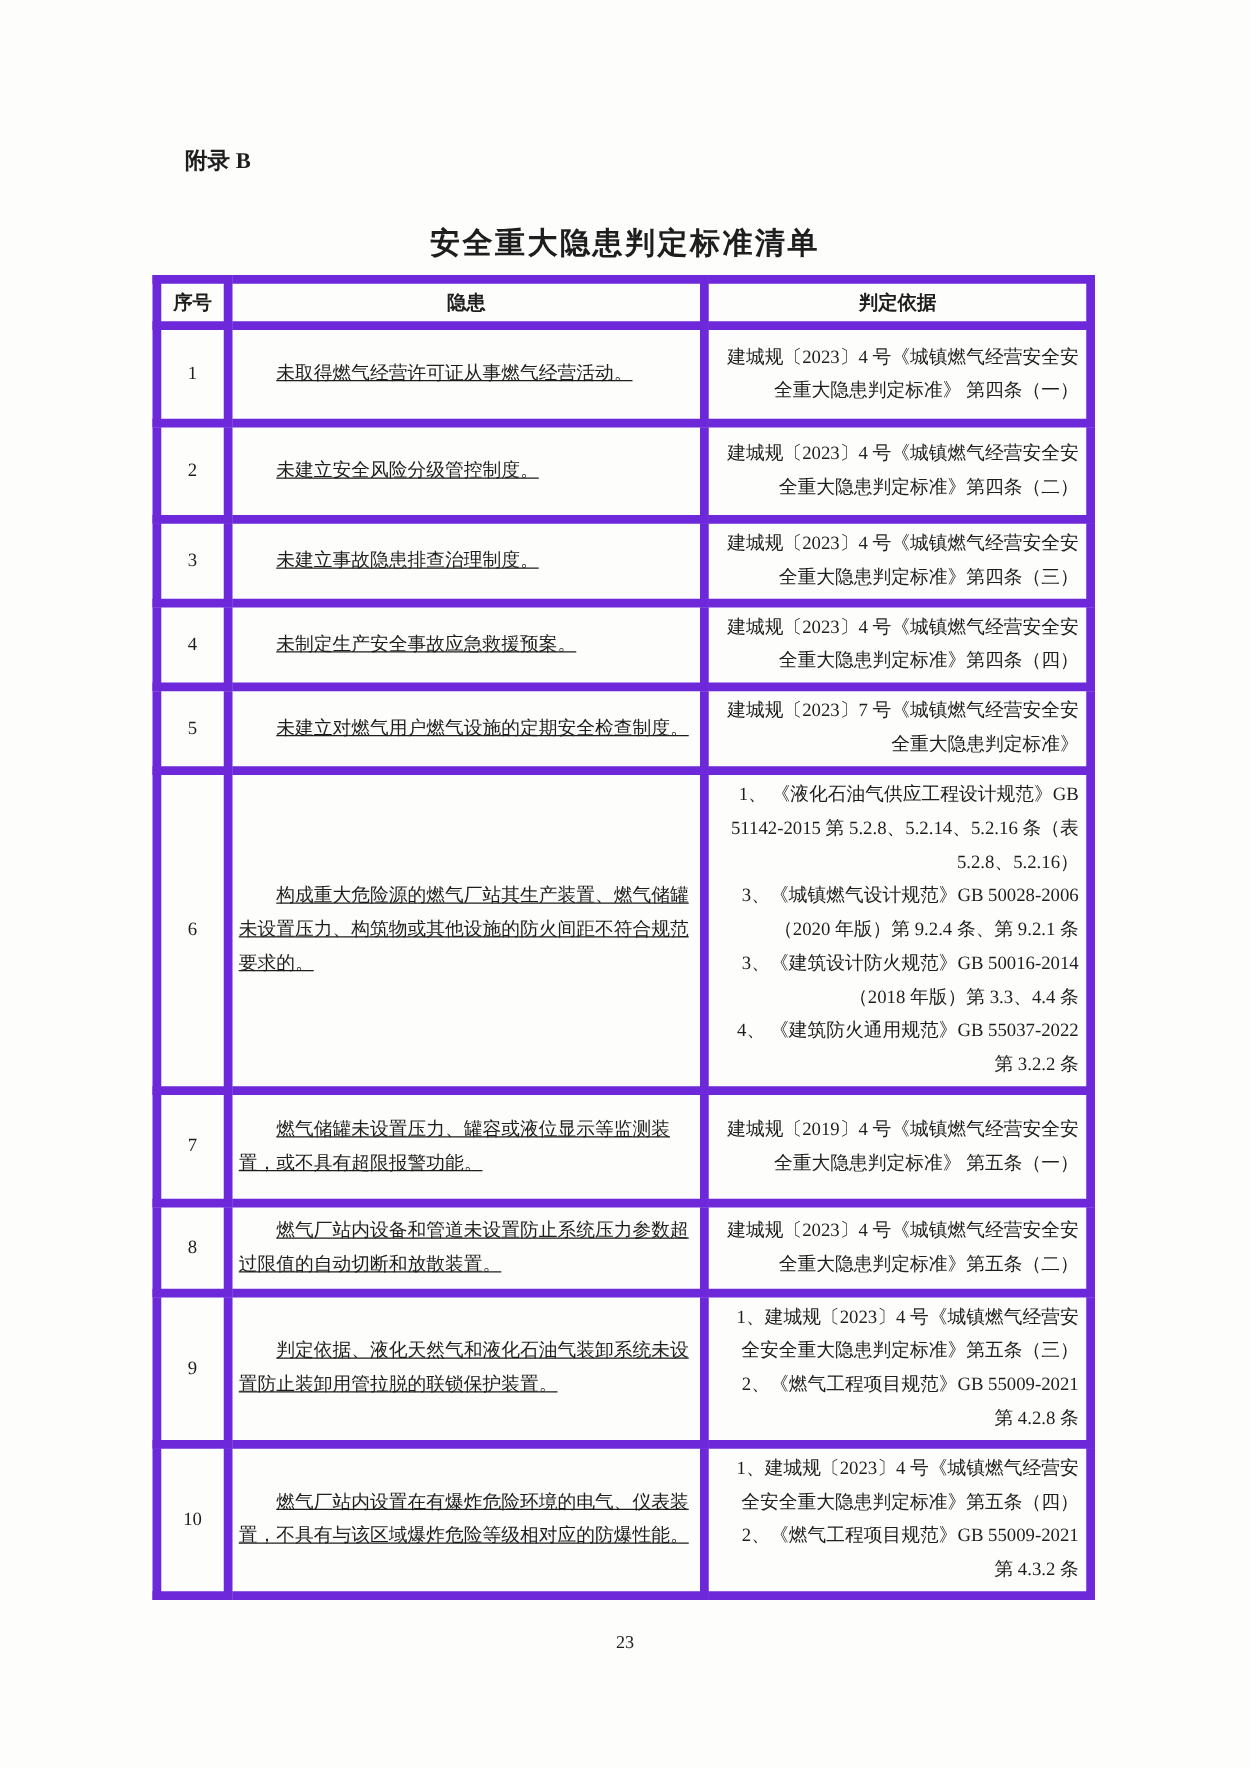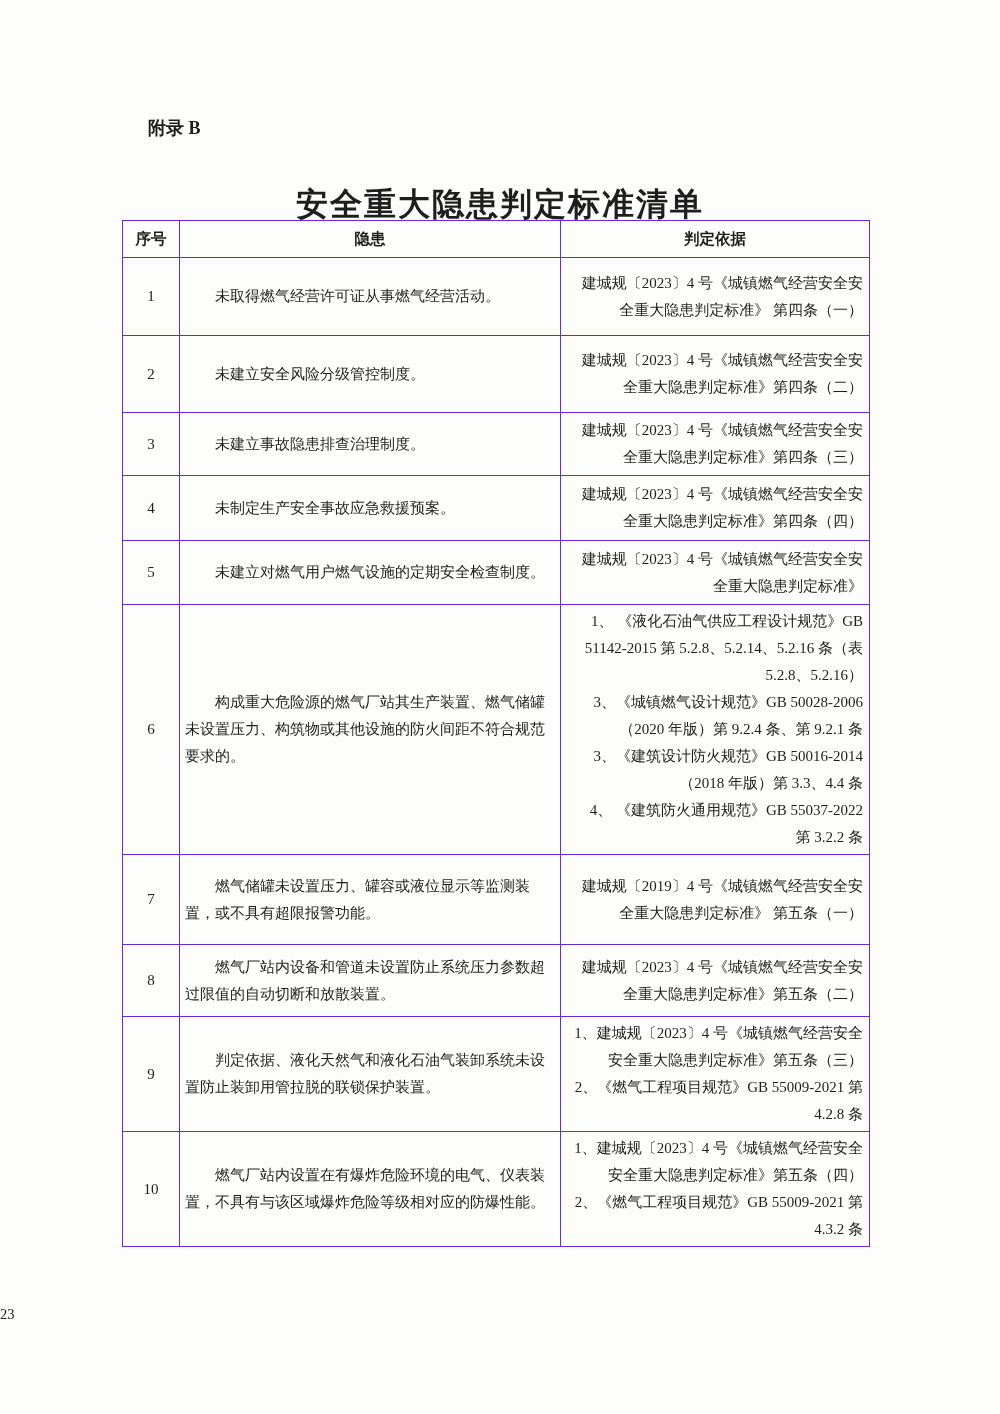--- a/index.html
+++ b/index.html
@@ -12,31 +12,31 @@
     position: relative;
     overflow: hidden;
   }
   .appendix-label {
     position: absolute; left: 148px; top: 116px;
     font-size: 18px; font-weight: bold;
   }
   .doc-title {
     position: absolute; left: 0; right: 0; top: 162px;
     text-align: center;
-    font-size: 32px; font-weight: bold;
+    font-size: 24px; font-weight: bold;
     letter-spacing: 2px;
   }
   table.hazard-table {
     position: absolute; left: 122px; top: 220px;
     width: 747px;
     border-collapse: collapse;
     table-layout: fixed;
   }
   .hazard-table th, .hazard-table td {
-    border: 1px solid #6d28d9;
+    border: 7px solid #6d28d9;
     vertical-align: middle;
     overflow: hidden;
   }
   .hazard-table th {
     font-size: 15.5px; font-weight: bold;
     text-align: center;
     padding: 2px;
   }
   col.col-no     { width: 57px; }
   col.col-hazard { width: 381px; }
@@ -44,40 +44,42 @@
   td.c-no {
     text-align: center;
     font-size: 15px;
   }
   td.c-hazard { padding: 3px 3px 3px 5px; }
   td.c-hazard p {
     margin: 0;
     text-indent: 2em;
     font-size: 15px;
     line-height: 1.8;
+    text-decoration: underline;
   }
   td.c-basis { padding: 3px 6px 3px 10px; text-align: right; }
   td.c-basis p {
     margin: 0;
     font-size: 15px;
     line-height: 1.8;
   }
   tr.hrow    { height: 37px; }
   tr.r-1     { height: 78px; }
   tr.r-2     { height: 77px; }
   tr.r-3     { height: 63px; }
   tr.r-4     { height: 65px; }
   tr.r-5     { height: 64px; }
   tr.r-6     { height: 248px; }
   tr.r-7     { height: 90px; }
   tr.r-8     { height: 72px; }
   tr.r-9     { height: 100px; }
   tr.r-10    { height: 98px; }
   .page-number {
     position: absolute; left: 0; right: 0; top: 1306px;
+    text-align: center;
     font-size: 14.5px;
   }
 </style>
 </head>
 <body>
 
 <div class="appendix-label">附录 B</div>
 <h1 class="doc-title">安全重大隐患判定标准清单</h1>
 
 <table class="hazard-table">
@@ -132,21 +134,21 @@
           <p>建城规〔2023〕4 号《城镇燃气经营安全安全重大隐患判定标准》第四条（四）</p>
         </td>
     </tr>
 
     <tr class="r-5">
       <td class="c-no">5</td>
       <td class="c-hazard">
           <p>未建立对燃气用户燃气设施的定期安全检查制度。</p>
         </td>
       <td class="c-basis">
-          <p>建城规〔2023〕4 号《城镇燃气经营安全安全重大隐患判定标准》</p>
+          <p>建城规〔2023〕7 号《城镇燃气经营安全安全重大隐患判定标准》</p>
         </td>
     </tr>
 
     <tr class="r-6">
       <td class="c-no">6</td>
       <td class="c-hazard">
           <p>构成重大危险源的燃气厂站其生产装置、燃气储罐未设置压力、构筑物或其他设施的防火间距不符合规范要求的。</p>
         </td>
       <td class="c-basis">
         <p>1、 《液化石油气供应工程设计规范》GB 51142-2015 第 5.2.8、5.2.14、5.2.16 条（表 5.2.8、5.2.16）</p>

